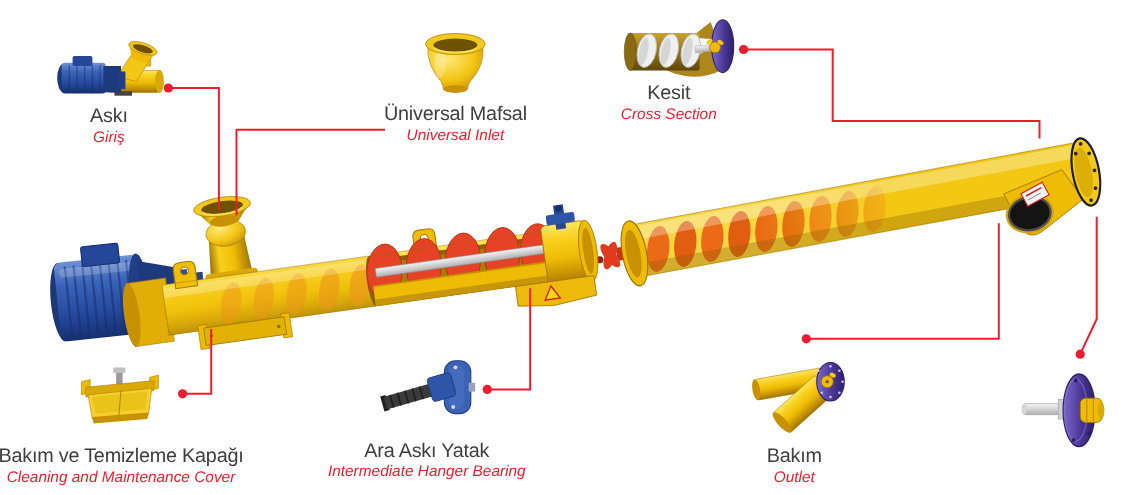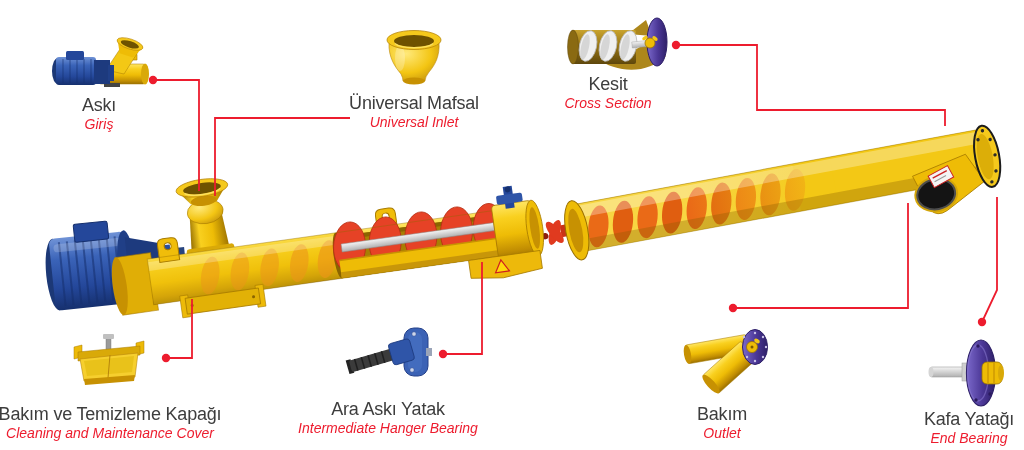--- a/index.html
+++ b/index.html
@@ -378,18 +378,14 @@
   <div class="callout-sub">Cleaning and Maintenance Cover</div>
 </div>
 <div class="callout-label" style="left:388px;top:399px">
   <div class="callout-title">Ara Askı Yatak</div>
   <div class="callout-sub">Intermediate Hanger Bearing</div>
 </div>
 <div class="callout-label" style="left:722px;top:404px">
   <div class="callout-title">Bakım</div>
   <div class="callout-sub">Outlet</div>
 </div>
-<div class="callout-label" style="left:969px;top:409px">
-  <div class="callout-title">Kafa Yatağı</div>
-  <div class="callout-sub">End Bearing</div>
-</div>
 
 </div>
 
 </body></html>

